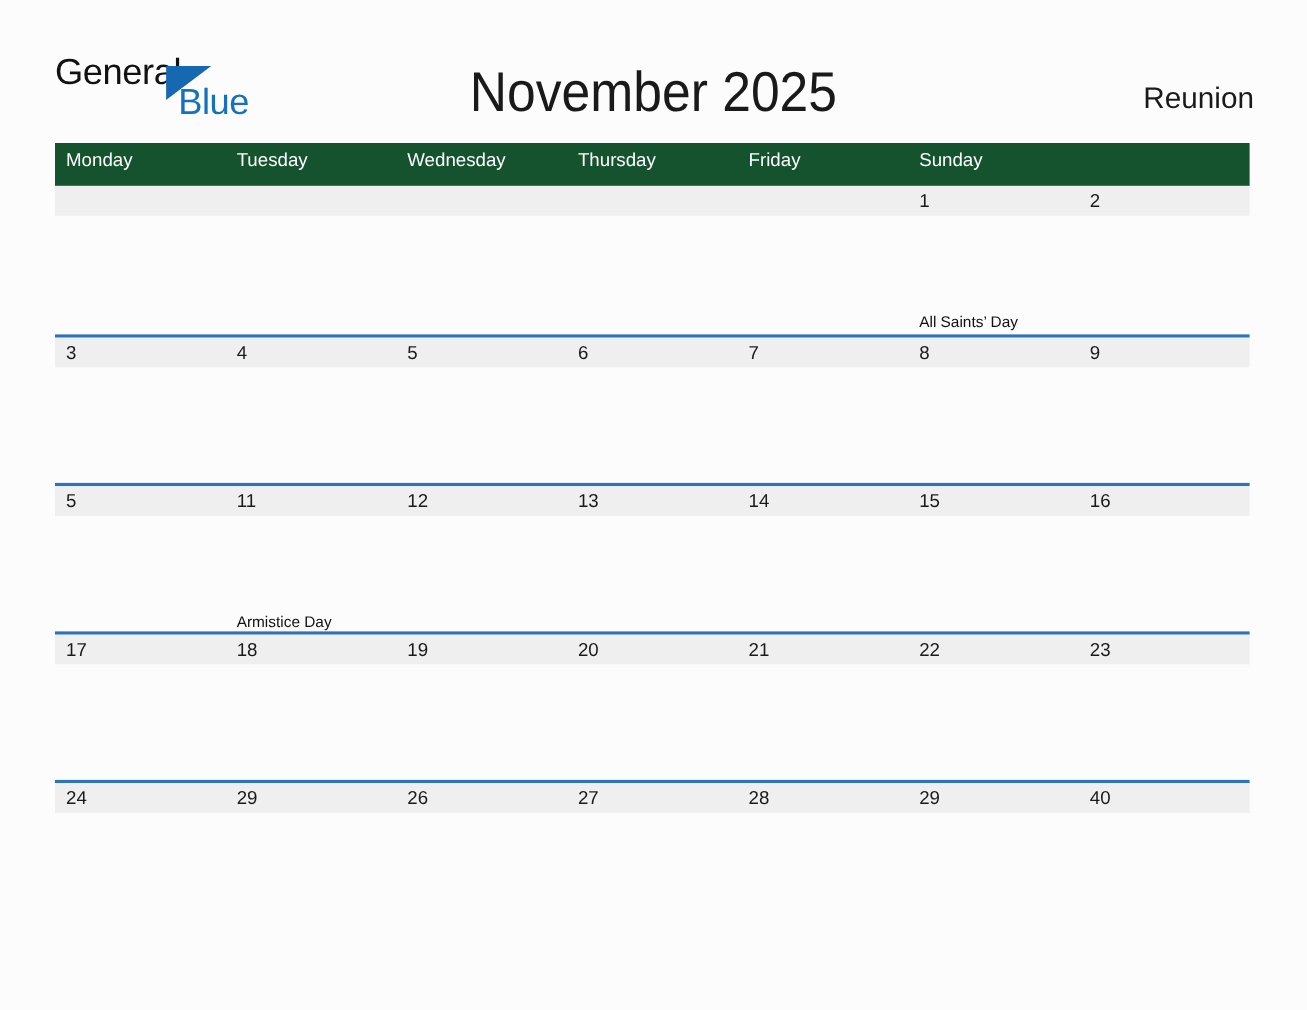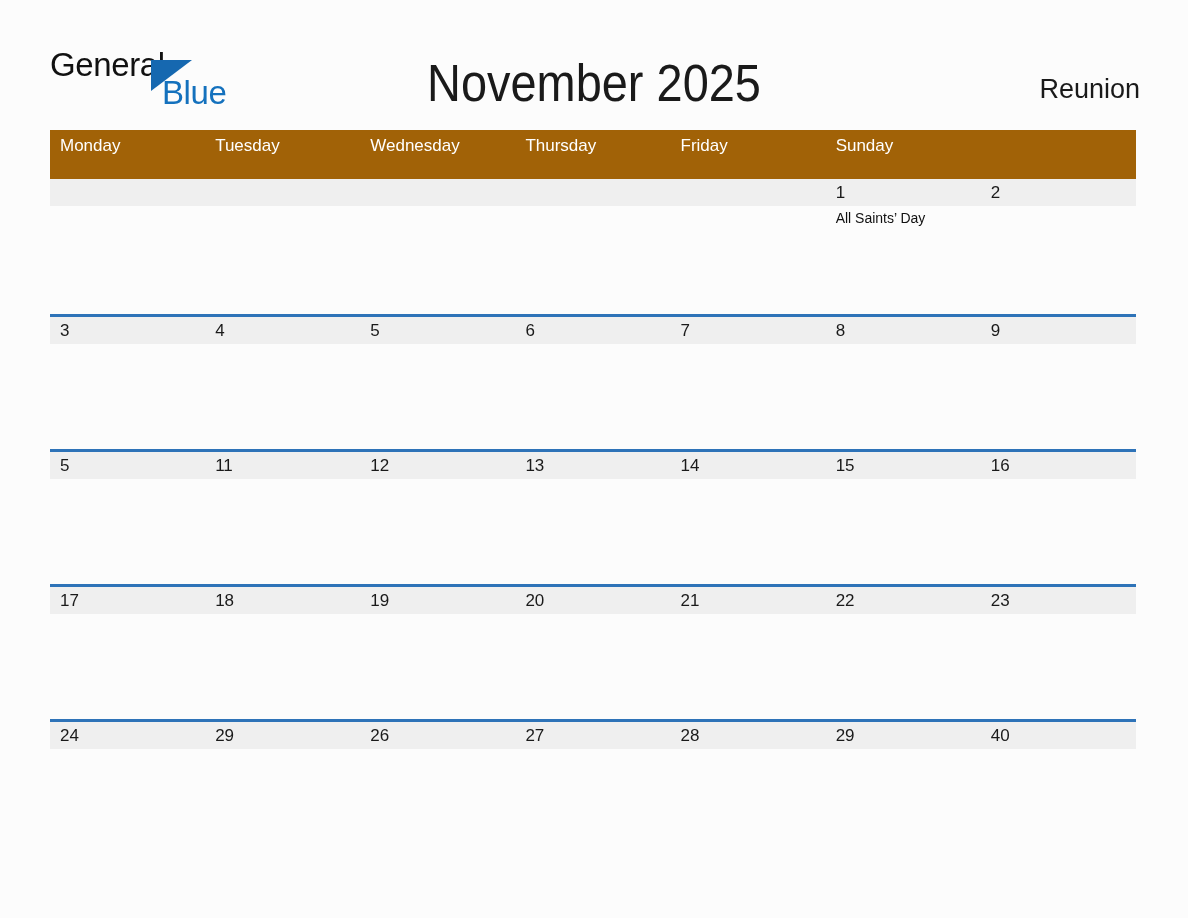--- a/index.html
+++ b/index.html
@@ -98,22 +98,22 @@
   .calendar {
     position: absolute;
     left: 50px;
     top: 130px;
     width: 1086px;
   }
 
   .weekday-row {
     display: flex;
     width: 1086px;
-    height: 49px;
-    background: #a16207;
+    height: 39px;
+    background: #14532d;
   }
   .weekday-cell {
     width: 155.14px;
     height: 31px;
     color: #ffffff;
     font-size: 17px;
     line-height: 31px;
     padding-left: 10px;
     box-sizing: border-box;
     font-family: "Liberation Sans Narrow", "Liberation Sans", sans-serif;
@@ -138,20 +138,21 @@
   .week-row .datestrip {
     display: flex;
     width: 1086px;
     height: 27px;
     background: #efefef;
   }
   .week-row .bodyrow {
     display: flex;
     width: 1086px;
     height: 105px;
+    align-items: flex-end;
   }
 
   .day-num {
     width: 155.14px;
     box-sizing: border-box;
     padding-left: 10px;
     font-size: 17px;
     line-height: 27px;
     color: #1a1a1a;
     font-family: "Liberation Sans Narrow", "Liberation Sans", sans-serif;
@@ -252,20 +253,23 @@
             <div class="day-num">5</div>
             <div class="day-num">11</div>
             <div class="day-num">12</div>
             <div class="day-num">13</div>
             <div class="day-num">14</div>
             <div class="day-num">15</div>
             <div class="day-num">16</div>
           </div>
           <div class="bodyrow">
             <div class="day-body"></div>
+            <div class="day-body">
+              <div class="event">Armistice Day</div>
+            </div>
             <div class="day-body"></div>
             <div class="day-body"></div>
             <div class="day-body"></div>
             <div class="day-body"></div>
             <div class="day-body"></div>
           </div>
         </div>
         <div class="week-row">
           <div class="rule"></div>
           <div class="datestrip">

